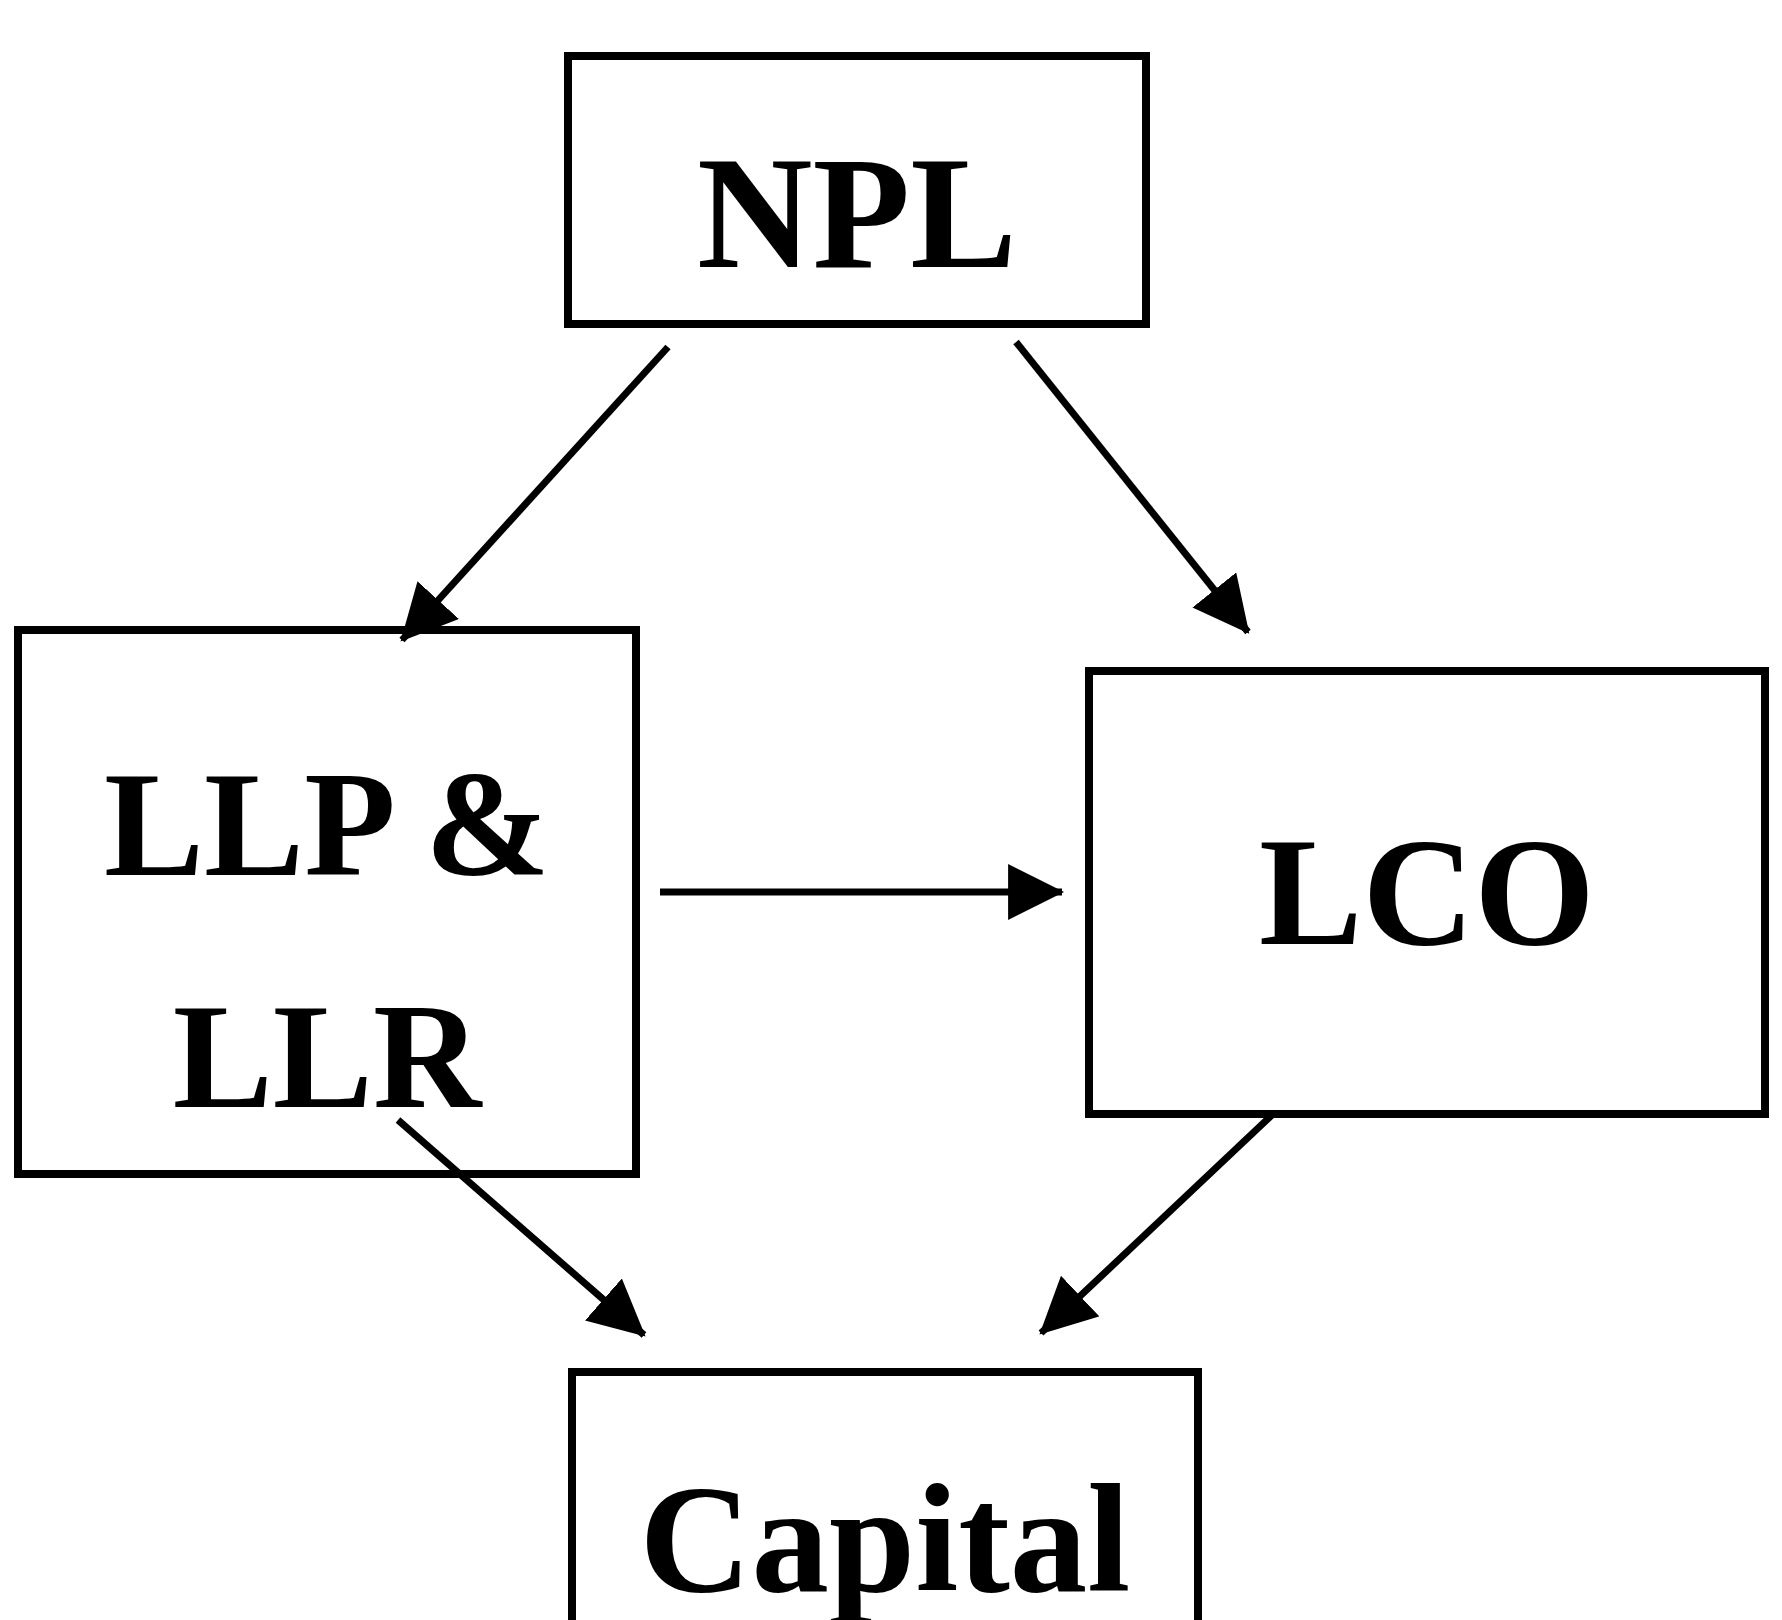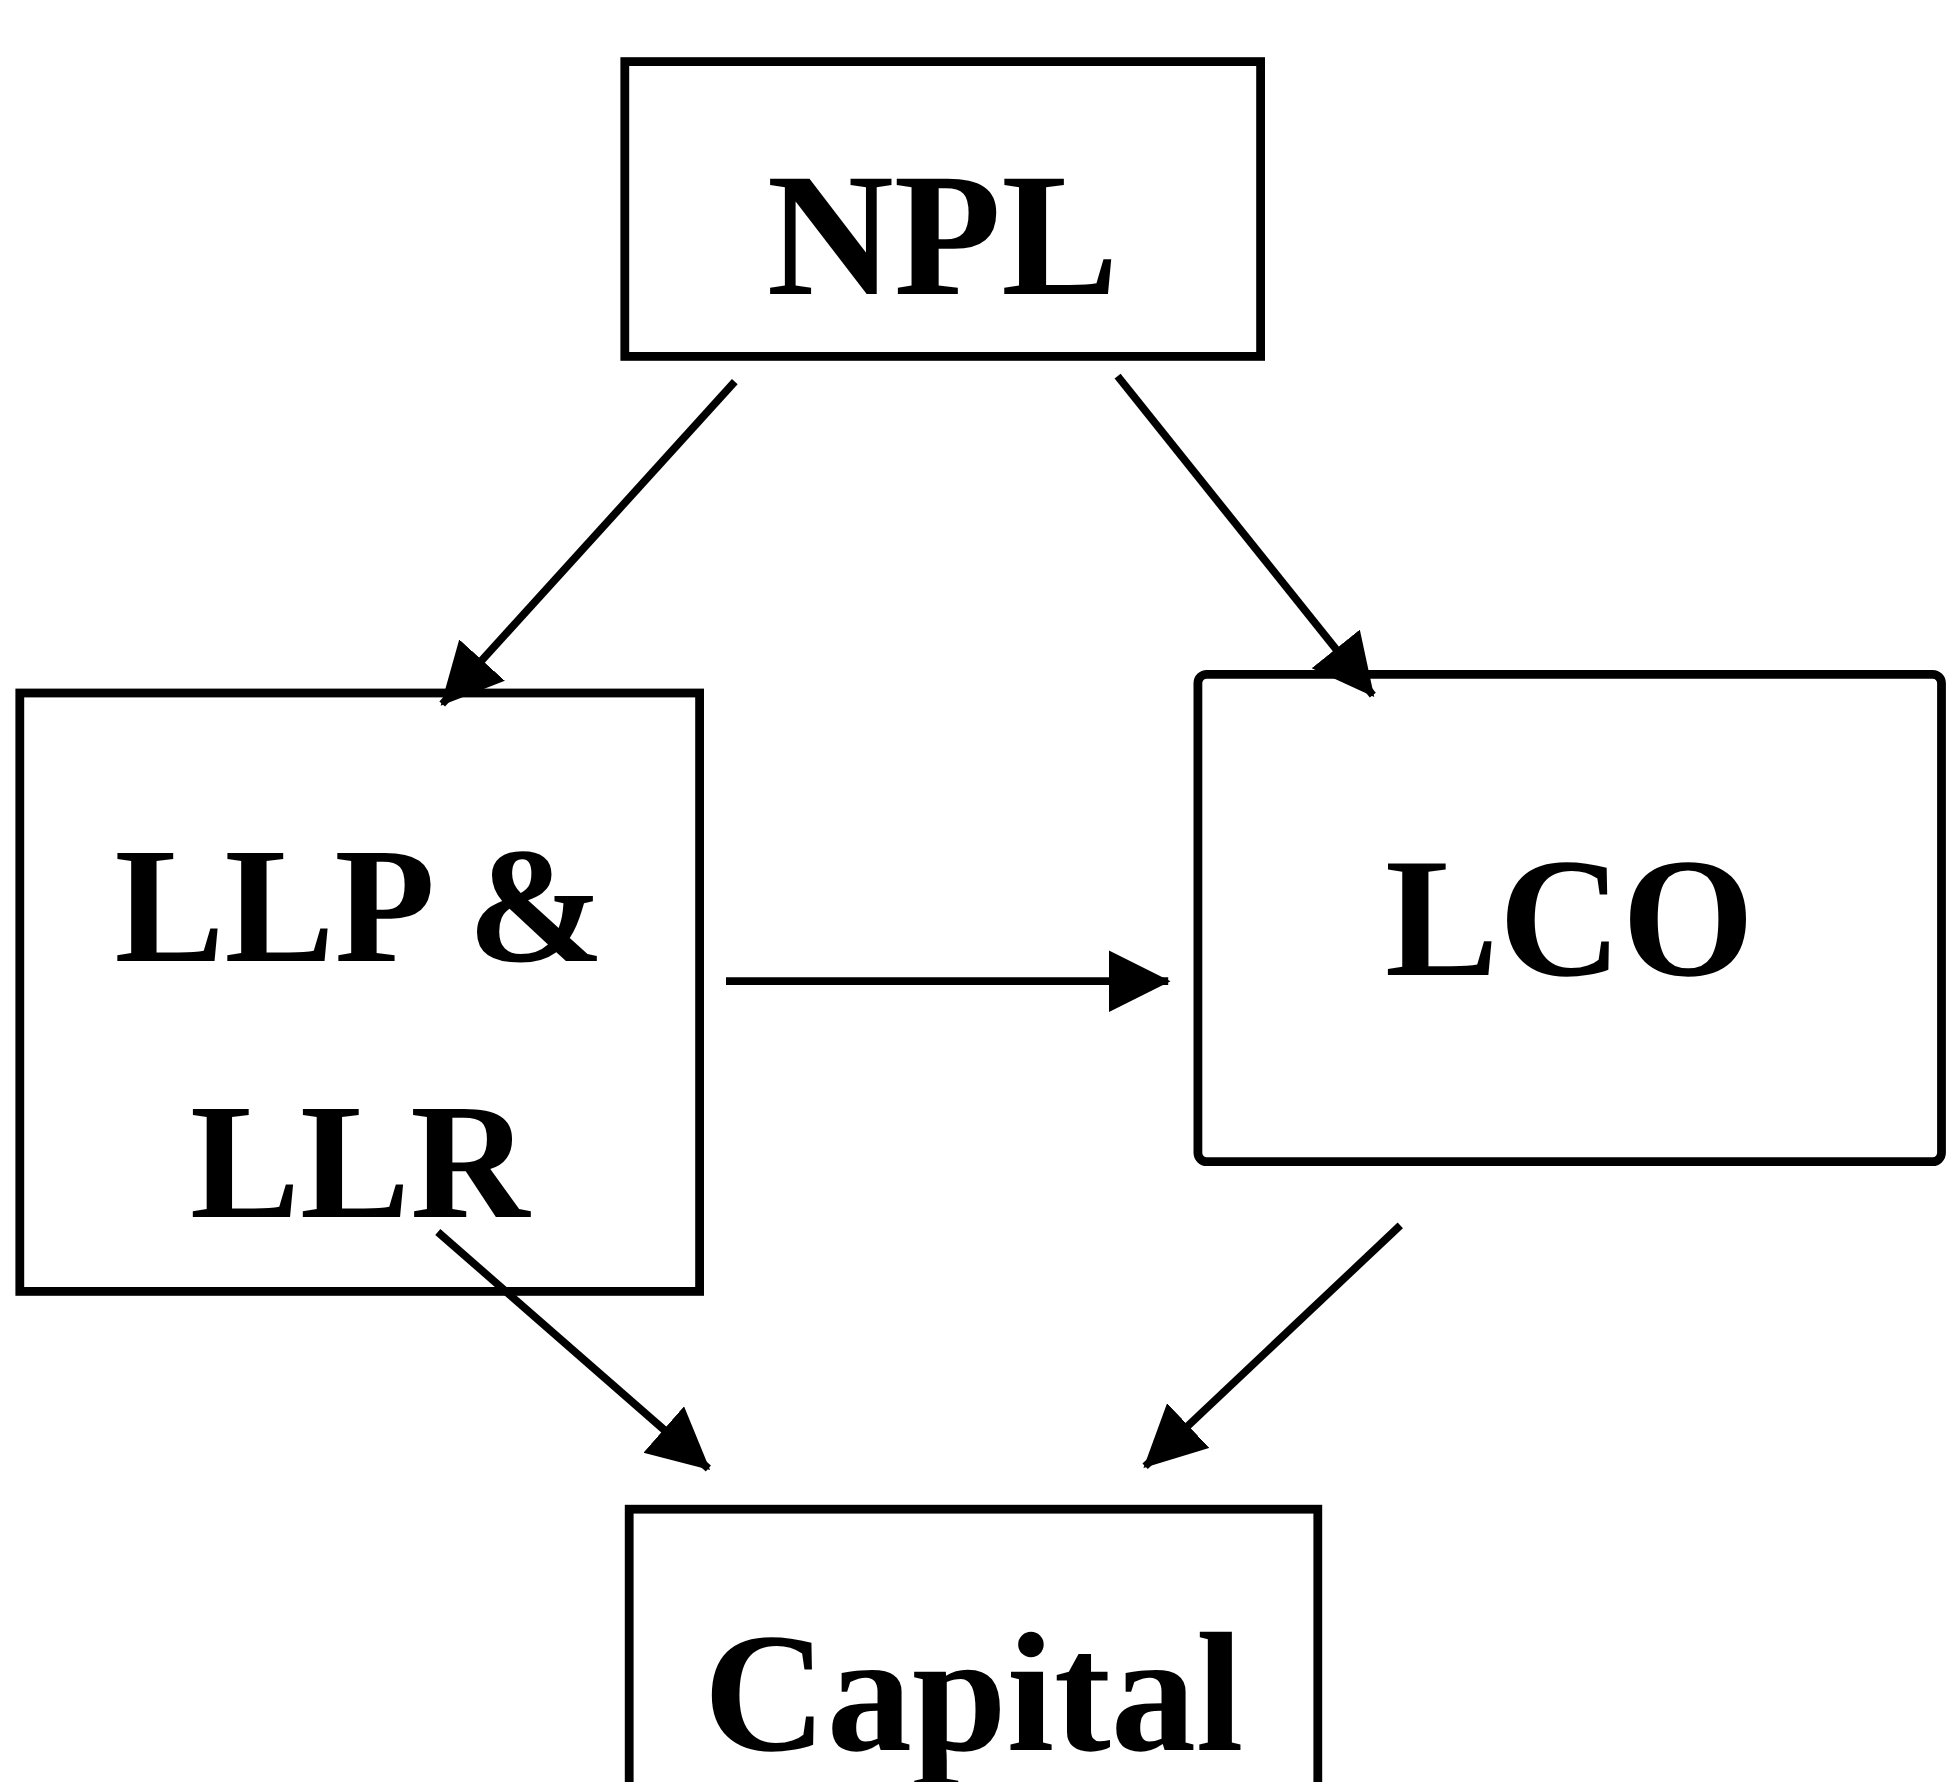--- a/index.html
+++ b/index.html
@@ -42,24 +42,23 @@
     padding-top: 45px;
   }
   #node-llp-llr {
     left: 14px; top: 594px;
     width: 626px; height: 552px;
     font-size: 150px;
     padding-top: 75px;
     gap: 82px;
   }
   #node-lco {
-    left: 1085px; top: 577px;
+    left: 1085px; top: 635px;
     width: 684px; height: 451px;
     font-size: 155px;
-    border-radius: 12px;
   }
   #node-capital {
     left: 568px; top: 1336px;
     width: 634px; height: 276px;
     font-size: 155px;
     padding-top: 66px;
   }
   .arrows-layer {
     position: absolute;
     left: 0; top: 0;

